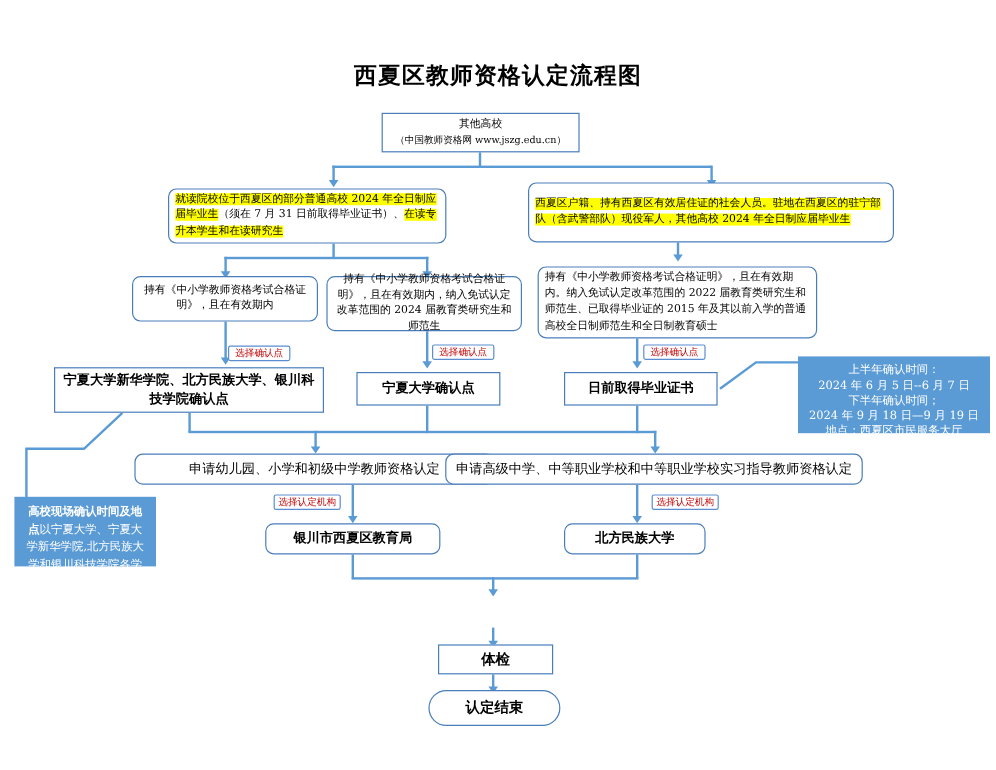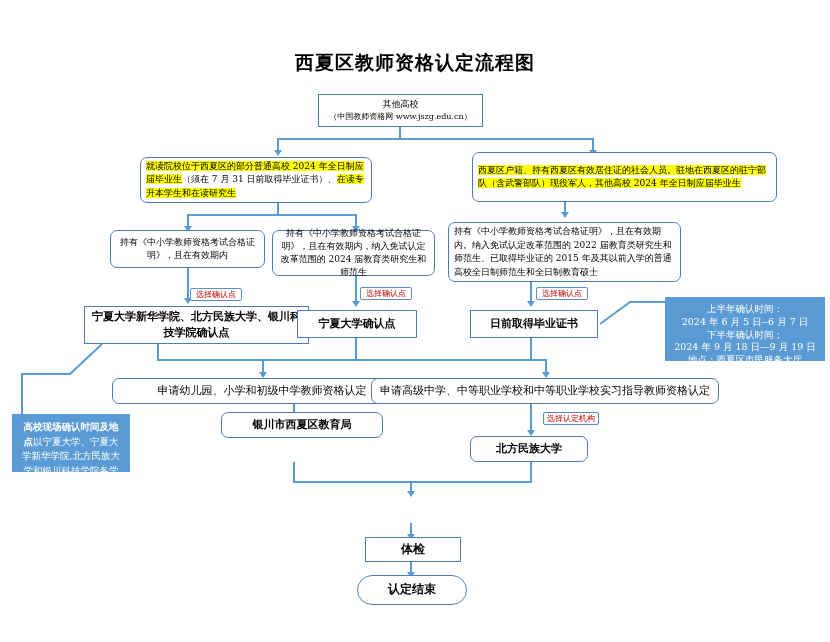--- a/index.html
+++ b/index.html
@@ -90,21 +90,21 @@
   <div class="arrow" style="left:274px;top:150px;"></div>
   <div class="ln vl" style="left:592px;top:138px;height:14px;"></div>
   <div class="arrow" style="left:589px;top:150px;"></div>
 
   <div class="box round b-small left" style="left:140px;top:157px;width:232px;height:46px;">
     <p style="line-height:1.5;">
       <span class="hl">就读院校位于西夏区的部分普通高校 2024 年全日制应届毕业生</span><span>（须在 7 月 31 日前取得毕业证书）、</span><span class="hl">在读专升本学生和在读研究生</span>
     </p>
   </div>
 
-  <div class="box round b-small left" style="left:440px;top:152px;width:305px;height:50px;margin-left:32px;">
+  <div class="box round b-small left" style="left:440px;top:152px;width:305px;height:50px;">
     <p style="line-height:1.5;">
       <span class="hl">西夏区户籍、持有西夏区有效居住证的社会人员。驻地在西夏区的驻宁部队（含武警部队）现役军人，</span><span class="hl">其他高校 2024 年全日制应届毕业生</span>
     </p>
   </div>
 
   <div class="ln vl" style="left:277px;top:203px;height:12px;"></div>
   <div class="ln hl2" style="left:187px;top:214px;width:170px;"></div>
   <div class="ln vl" style="left:187px;top:214px;height:14px;"></div>
   <div class="arrow" style="left:184px;top:226px;"></div>
   <div class="ln vl" style="left:355px;top:214px;height:14px;"></div>
@@ -130,21 +130,21 @@
   <div class="chip" style="left:190px;top:288px;width:52px;height:13px;">选择确认点</div>
 
   <div class="ln vl" style="left:355px;top:276px;height:27px;"></div>
   <div class="arrow" style="left:352px;top:301px;"></div>
   <div class="chip" style="left:360px;top:287px;width:52px;height:13px;">选择确认点</div>
 
   <div class="ln vl" style="left:530px;top:282px;height:21px;"></div>
   <div class="arrow" style="left:527px;top:301px;"></div>
   <div class="chip" style="left:536px;top:287px;width:52px;height:13px;">选择确认点</div>
 
-  <div class="box b-mid" style="left:45px;top:306px;width:225px;height:38px;font-weight:bold;margin-left:39px;">
+  <div class="box b-mid" style="left:45px;top:306px;width:225px;height:38px;font-weight:bold;">
     <p>宁夏大学新华学院、北方民族大学、银川科技学院确认点</p>
   </div>
 
   <div class="box b-mid" style="left:297px;top:310px;width:120px;height:28px;font-weight:bold;">
     <p>宁夏大学确认点</p>
   </div>
 
   <div class="box b-mid" style="left:470px;top:310px;width:128px;height:28px;font-weight:bold;">
     <p>日前取得毕业证书</p>
   </div>
@@ -174,21 +174,21 @@
   <div class="ln hl2" style="left:530px;top:359px;width:17px;"></div>
 
   <div class="box round b-mid" style="left:371px;top:378px;width:348px;height:26px;">
     <p>申请高级中学、中等职业学校和中等职业学校实习指导教师资格认定</p>
   </div>
 
   <div class="ln vl" style="left:293px;top:404px;height:28px;"></div>
   <div class="arrow" style="left:290px;top:430px;"></div>
   <div class="chip" style="left:228px;top:412px;width:56px;height:13px;">选择认定机构</div>
 
-  <div class="box round b-mid" style="left:221px;top:412px;width:162px;height:26px;font-weight:bold;">
+  <div class="box round b-mid" style="left:221px;top:436px;width:146px;height:26px;font-weight:bold;">
     <p>银川市西夏区教育局</p>
   </div>
 
   <div class="ln vl" style="left:530px;top:404px;height:28px;"></div>
   <div class="arrow" style="left:527px;top:430px;"></div>
   <div class="chip" style="left:543px;top:412px;width:56px;height:13px;">选择认定机构</div>
 
   <div class="box round b-mid" style="left:470px;top:436px;width:118px;height:26px;font-weight:bold;">
     <p>北方民族大学</p>
   </div>

